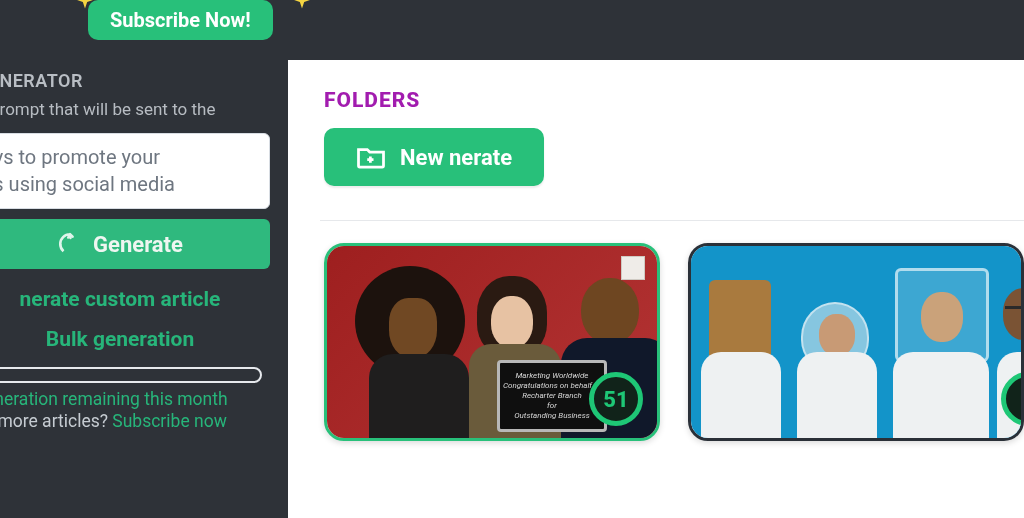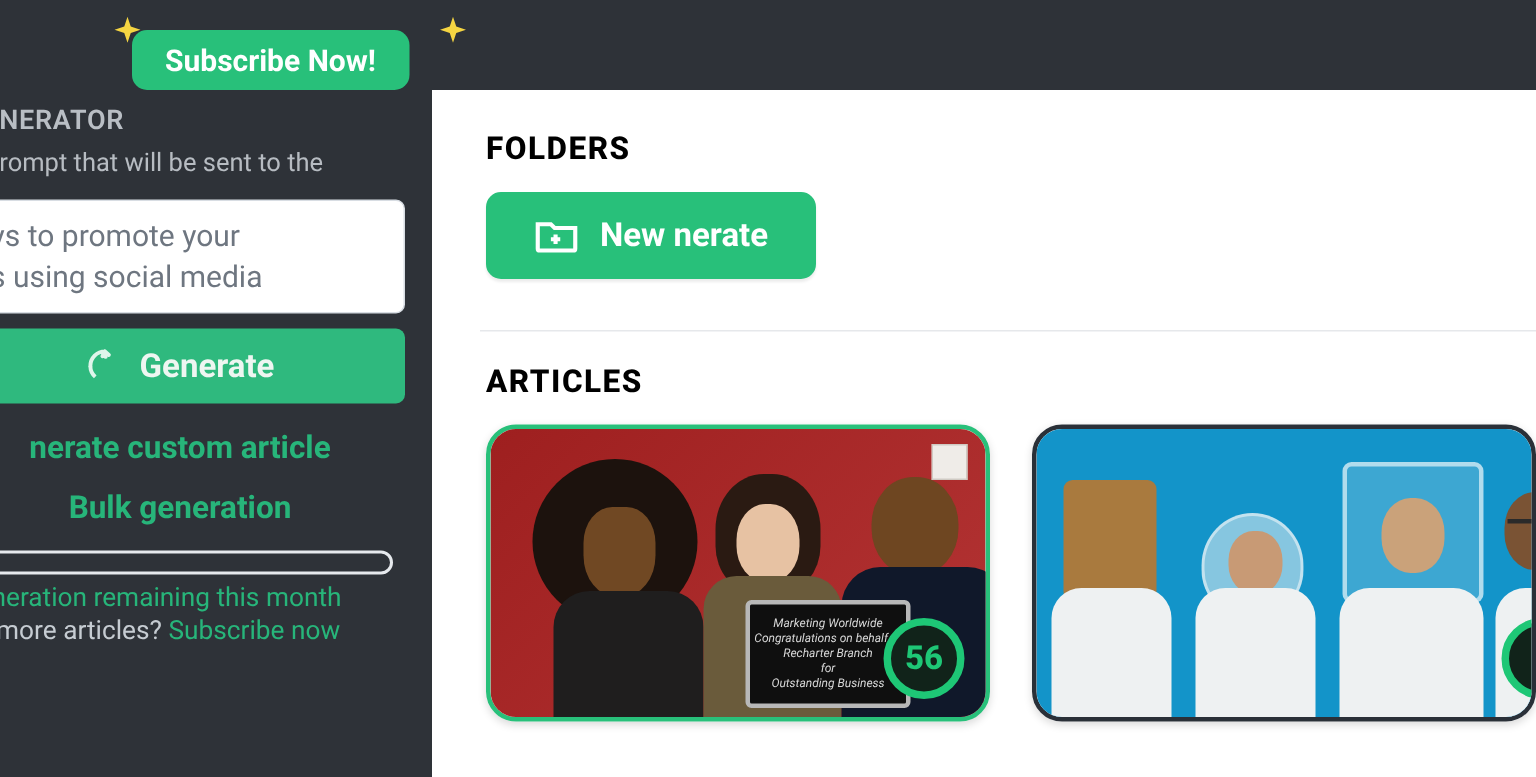--- a/index.html
+++ b/index.html
@@ -1,18 +1,18 @@
 <!DOCTYPE html>
 <html><head>
 <meta charset="utf-8">
 <style>
 * { box-sizing: border-box; margin: 0; padding: 0; }
 body { font-family: -apple-system, 'Segoe UI', Roboto, Arial, sans-serif; background:#fff; width:1024px; height:518px; overflow:hidden; position:relative; }
 
-.topbar { position:absolute; left:0; top:0; width:1024px; height:60px; background:#2e3238; display:flex; align-items:flex-end; }
+.topbar { position:absolute; left:0; top:0; width:1024px; height:60px; background:#2e3238; display:flex; align-items:flex-start; }
 .subscribe-btn { position:relative; margin-left:88px; background:#28c07a; color:#fff; font-weight:700; font-size:20px; padding:8px 22px; border-radius:10px; cursor:pointer; }
 .sparkle { position:absolute; width:0; height:0; }
 .sparkle svg{ display:block; }
 .sparkle.tl { left:-16px; top:-10px; }
 .sparkle.tr { right:-16px; top:-10px; }
 
 .sidebar { position:absolute; left:0; top:60px; width:288px; height:458px; background:#2e3238; color:#cfd3d8; padding:10px 0 0 0; overflow:hidden; }
 .sidebar .sec-title { color:#b9bec4; letter-spacing:0.5px; font-size:18px; font-weight:600; padding:0 14px 4px 0; text-align:left; margin-left:-4px;}
 .sidebar .sec-title.cut { margin-left:-24px; } 
 .prompt-desc { color:#b7bcc2; font-size:17px; padding:4px 10px 10px 0; margin-left:-10px; }
@@ -20,21 +20,21 @@
 .gen-btn { margin:6px 10px 10px -30px; width:300px; background:#2fb97e; border-radius:6px; color:#eef6f1; font-size:22px; font-weight:700; padding:12px 0; text-align:center; cursor:pointer; display:flex; align-items:center; justify-content:center; gap:10px; }
 .leaf-icon { width:26px; height:26px; }
 .link-row { color:#27b57a; font-size:21px; font-weight:700; text-align:center; padding:8px 0; cursor:pointer; margin-left:-30px; width:300px;}
 .progress-wrap { margin:8px 10px 6px -38px; }
 .progress { width:300px; height:16px; border:2px solid #e6e9ed; border-radius:999px; background:#2e3238; }
 .remaining { color:#27b57a; font-size:17.5px; margin:6px 0 0 -56px; }
 .want-more { color:#c6ccd2; font-size:17.5px; margin:2px 0 0 -56px; }
 .want-more a{ color:#27b57a; cursor:pointer; }
 
 .main { position:absolute; left:288px; top:60px; width:736px; height:458px; background:#fff; padding:28px 0 0 36px; overflow:hidden;}
-.section-title { color:#000000; letter-spacing:1px; font-size:21px; font-weight:800; margin-bottom:16px; }
+.section-title { color:#a21caf; letter-spacing:1px; font-size:21px; font-weight:800; margin-bottom:16px; }
 .folders { display:flex; gap:22px; }
 .folder-btn { display:flex; align-items:center; gap:14px; border:2px solid #59616b; color:#3e454d; font-size:22px; font-weight:600; padding:14px 30px; border-radius:10px; background:#fff; box-shadow:0 2px 2px rgba(0,0,0,0.08); cursor:pointer; }
 .folder-btn.primary { background:#28c07a; color:#fff; border-color:#28c07a; font-weight:700; }
 .folder-icon { width:30px; height:26px; }
 .divider { height:1px; background:#e6e8eb; margin:34px 0 22px -4px; width:720px; }
 .articles-row { display:flex; gap:28px; margin-top:14px; }
 .card { position:relative; width:356px; height:198px; border-radius:20px; border:3px solid #28c07a; overflow:hidden; box-shadow:0 2px 6px rgba(0,0,0,0.15); }
 .card2 { border-color:#2a3038; }
 .card .bg { position:absolute; inset:0; }
 .card1 .bg{ background:linear-gradient(135deg,#9e1f1f,#b43434); }
@@ -125,21 +125,20 @@
             <path fill="none" stroke="#fff" stroke-width="2.2" d="M2 4h7l2 2h11v11a1 1 0 0 1-1 1H3a1 1 0 0 1-1-1z"></path>
             <path stroke="#fff" stroke-width="2.2" d="M9 12h5M11.5 9.5v5"></path>
           </svg>
       </span>
       <span>New nerate</span>
     </div>
   </div>
 
   <div class="divider"></div>
 
-  <div class="section-title">ARTICLES</div>
 
   <div class="articles-row">
 
     <div class="card card1">
       <div class="bg">
         <div class="person p1">
             <div class="hair"></div>
             <div class="face"></div>
             <div class="body"></div>
           </div>
@@ -152,21 +151,21 @@
             <div class="head"></div>
             <div class="body"></div>
           </div>
         <div class="plaque" style="white-space:pre-line;">Marketing Worldwide
 Congratulations on behalf of
 Recharter Branch
 for
 Outstanding Business</div>
       </div>
       <div class="card-check"></div>
-      <div class="score-badge">56</div>
+      <div class="score-badge">51</div>
     </div>
 
     <div class="card card2">
       <div class="bg">
         <div class="c2p a">
             <div class="bag"></div>
             <div class="t"></div>
           </div>
         <div class="c2p b">
             <div class="bag"></div>

